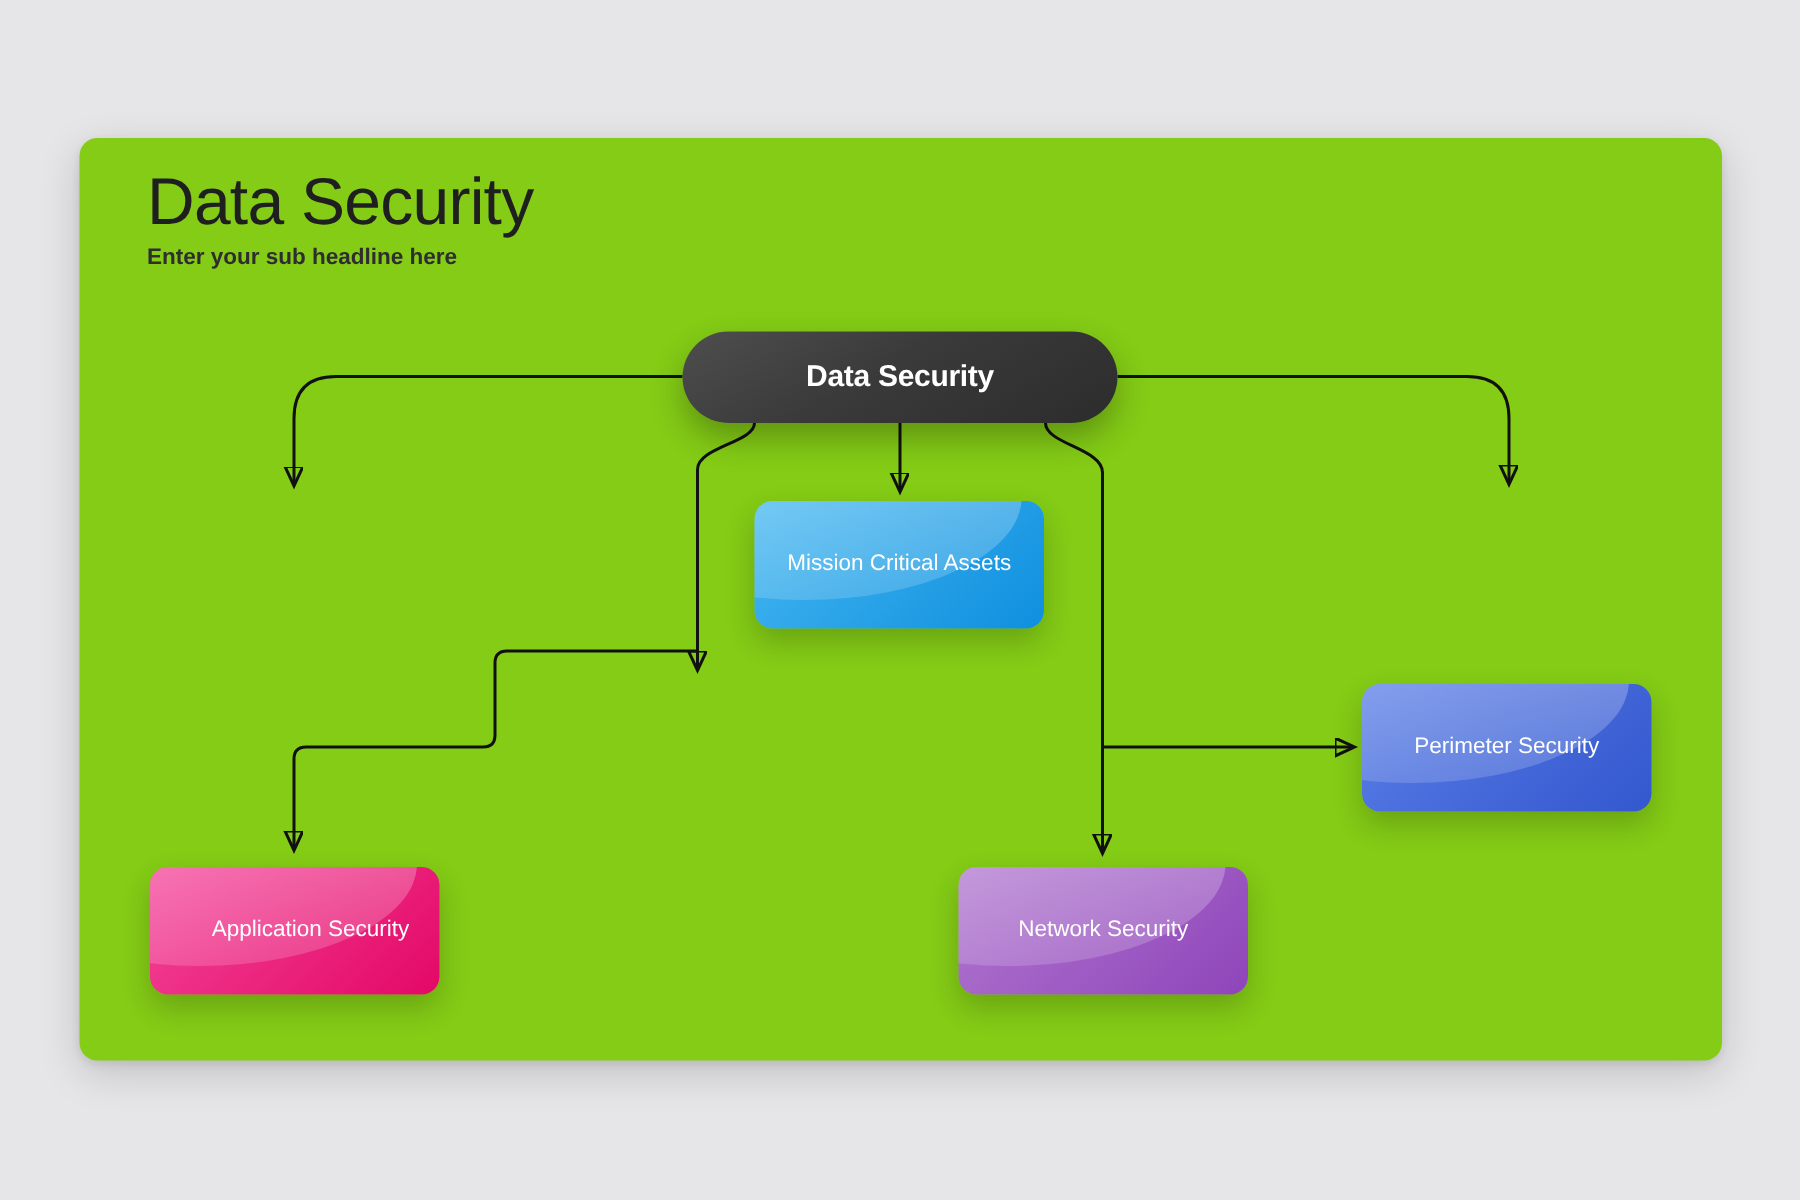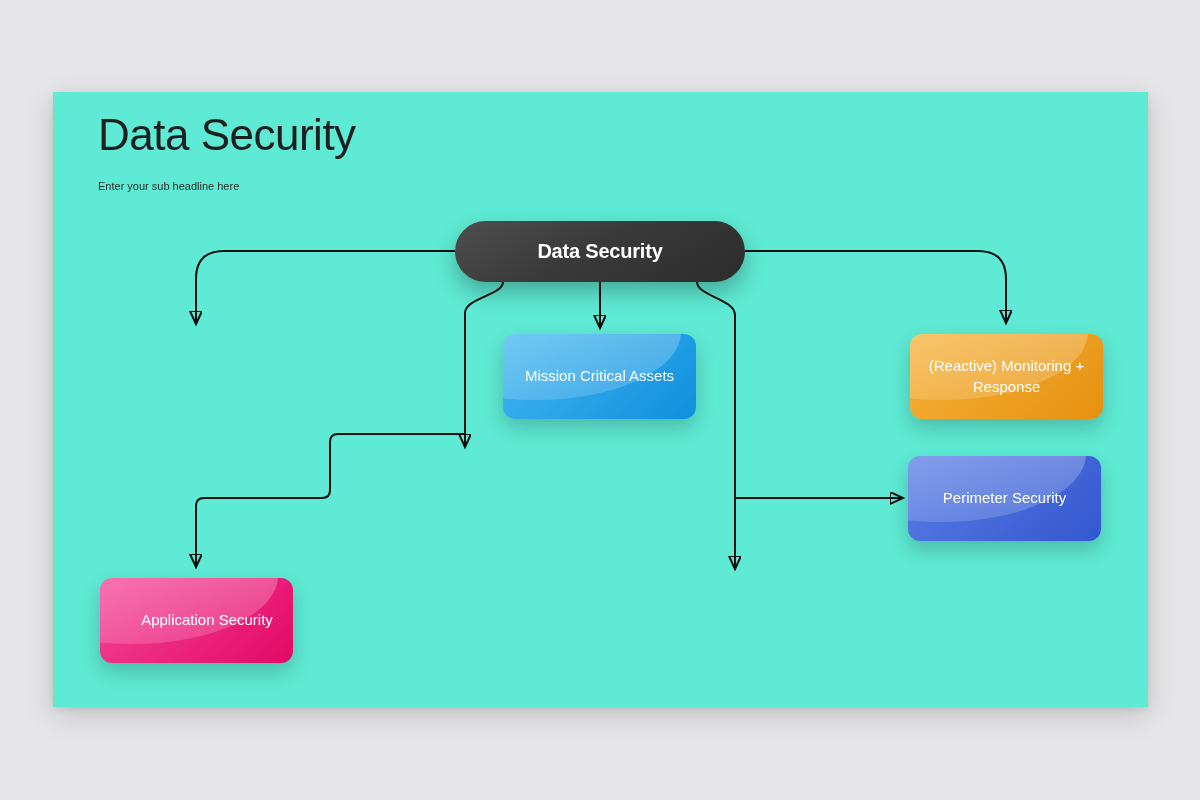--- a/index.html
+++ b/index.html
@@ -6,35 +6,36 @@
   html, body {
     width: 1200px; height: 800px;
     background: #e6e5e7;
     font-family: "Liberation Sans", "DejaVu Sans", sans-serif;
     overflow: hidden;
   }
   .slide {
     position: absolute;
     left: 53px; top: 92px;
     width: 1095px; height: 615px;
-    background: #5eead4;
-    border-radius: 0;
+    background: #84cc16;
+    border-radius: 12px;
     box-shadow: 0 8px 28px rgba(0,0,0,.16), 0 2px 6px rgba(0,0,0,.08);
   }
   .header { position: absolute; left: 45px; top: 18px; }
   .header h1 {
     font-size: 44px;
     font-weight: 400;
     letter-spacing: -0.5px;
     color: #1f1f1f;
   }
   .header .subtitle {
-    margin-top: 20px;
-    font-size: 11px;
+    margin-top: 3px;
+    font-size: 15px;
     color: #2e2e2e;
+    font-weight: bold;
   }
 
   .canvas { position: absolute; inset: 0; }
 
   svg.connectors { position: absolute; left: 0; top: 0; pointer-events: none; }
   svg.connectors path { fill: none; stroke: #111111; stroke-width: 2; }
 
   .root-pill {
     position: absolute;
     left: 402px; top: 129px;
@@ -111,24 +112,24 @@
       <path d="M682 406 H848" marker-end="url(#arrow)"></path>
     </svg>
 
     <div class="root-pill">
       <span class="label">Data Security</span>
     </div>
 
     <div class="node n1" style="--g1: #45b7f0; --g2: #0f8fdf;">
       <span class="label">Mission Critical Assets</span>
     </div>
-    <div class="node n2" style="--g1: #f6b23a; --g2: #e69110;">
-      <span class="label">(Reactive) Monitoring + Response</span>
-    </div>
     <div class="node n4" style="--g1: #5a7ee6; --g2: #3357ce;">
       <span class="label">Perimeter Security</span>
     </div>
     <div class="node n5" style="--g1: #f4459a; --g2: #e30866;">
       <span class="label">Application Security</span>
     </div>
+    <div class="node n6" style="--g1: #b077cf; --g2: #8f45ba;">
+      <span class="label">Network Security</span>
+    </div>
 
   </div>
 </div>
 
 </body></html>

